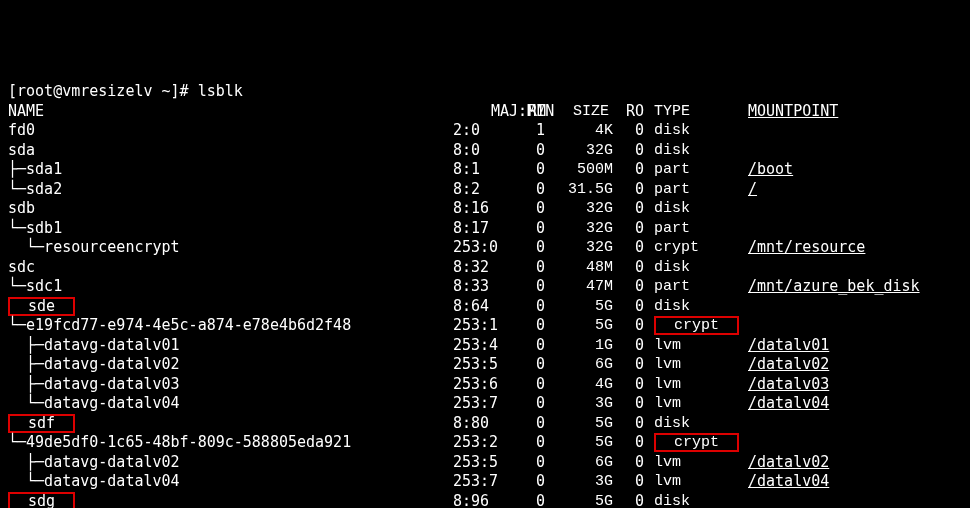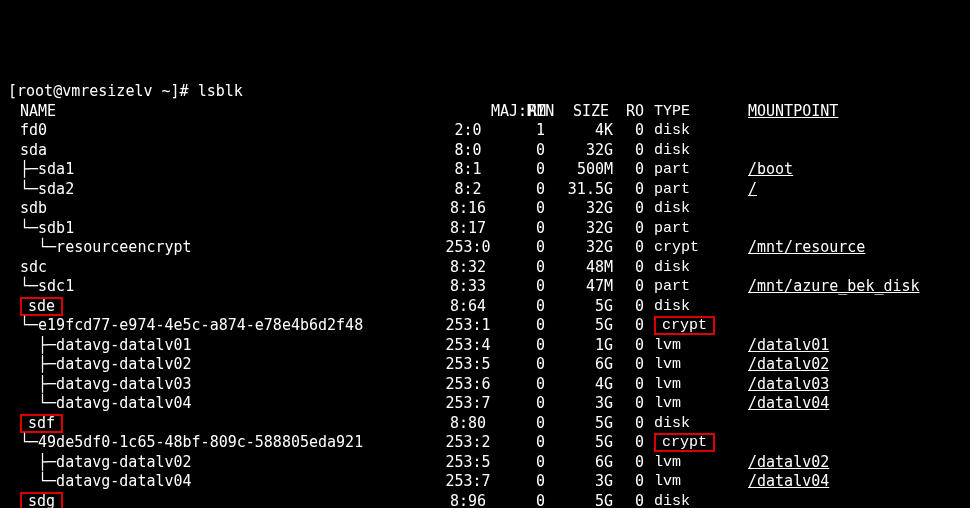--- a/index.html
+++ b/index.html
@@ -12,28 +12,28 @@
     padding: 4px 8px;
     width: 970px;
     box-sizing: border-box;
     white-space: pre;
   }
   .line { position: relative; height: 19.5px; }
   .boxed {
     border: 2px solid #d00;
     display: inline-block;
     line-height: 1;
-    padding: 0 6px;
+    padding: 0 18px;
     margin: -1px 0;
   }
   
-  .c-name { position:absolute; left:0;margin-left:12px; }
-  .c-maj  { position:absolute; left:430px; text-align:center; width:60px;}
+  .c-name { position:absolute; left:0; }
+  .c-maj  { position:absolute; left:445px; text-align:left; width:60px;}
   .c-rm   { position:absolute; left:513px; text-align:right; width:24px;}
-  .c-size { position:absolute; left:545px; text-align:right; width:60px;}
+  .c-size { position:absolute; left:545px; text-align:right; width:60px;font-family:Liberation Mono, monospace;}
   .c-ro   { position:absolute; left:612px; text-align:right; width:24px;}
   .c-type { position:absolute; left:646px;font-family:Liberation Mono, monospace; }
   .c-mnt  { position:absolute; left:740px;text-decoration:underline; }
   .hdr .c-maj { text-align:left; left:471px; width:auto;margin-left:12px;}
   .hdr .c-rm  { text-align:left; left:520px; width:auto;}
   .hdr .c-size{ text-align:left; left:565px; width:auto;}
   .hdr .c-ro  { text-align:right; left:618px; width:auto;}
   .hdr .c-type{ left:646px;}
   .hdr .c-mnt { left:740px;}
 </style>

